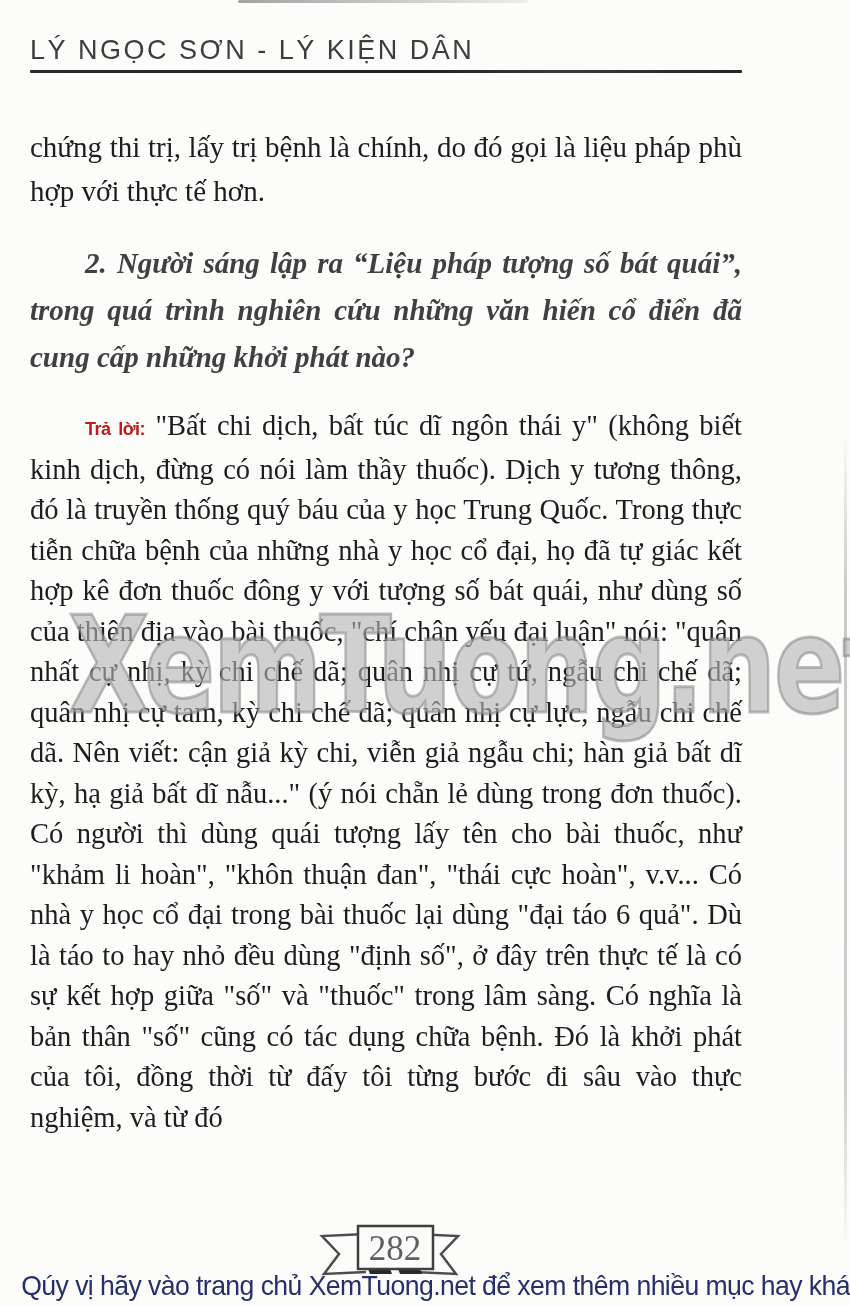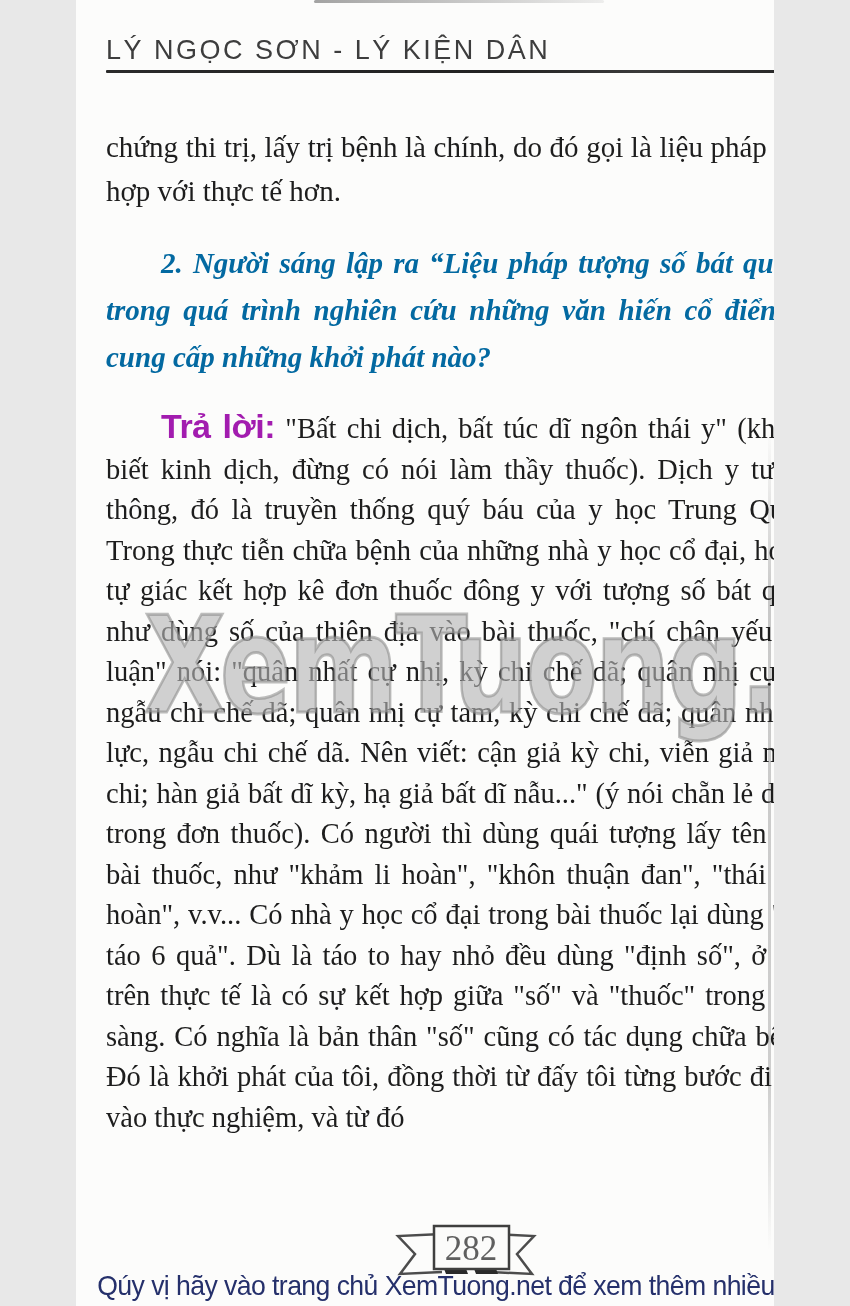--- a/index.html
+++ b/index.html
@@ -1,18 +1,18 @@
 <!DOCTYPE html>
 <html><head>
 <meta charset="utf-8">
 <style>
   html,body { margin:0; padding:0; background:#e8e8e8; }
   .page {
     position:relative;
-    width:698px; height:1306px;
+    width:850px; height:1306px;
     margin:0 auto;
     background:#fcfcfb;
     overflow:hidden;
     font-family:"Liberation Serif", serif;
   }
   
   .top-artifact {
     position:absolute; top:0; left:238px; width:290px; height:3px;
     background:linear-gradient(90deg, rgba(90,90,90,.55), rgba(120,120,120,.35) 60%, rgba(150,150,150,.15));
     border-radius:2px;
@@ -40,31 +40,31 @@
   .p-first {
     margin-top:52px;
     font-size:29px; line-height:44px;
     text-align:justify;
   }
   .p-question {
     margin-top:27px;
     font-size:29px; line-height:47px;
     font-weight:bold; font-style:italic;
     text-indent:55px; text-align:justify;
-    color:#0369a1;
+    color:#404040;
   }
   .p-answer {
     margin-top:25px;
     font-size:28.5px; line-height:40.5px;
     text-indent:55px; text-align:justify;
   }
   .answer-label {
     font-family:"Liberation Sans", sans-serif;
     font-style:normal; font-weight:bold;
-    font-size:34px; color:#a21caf;
+    font-size:18px; color:#b91c1c;
     letter-spacing:-0.5px;
   }
   .watermark {
     position:absolute; left:68px; top:588px;
     width:740px;
     font-family:"DejaVu Sans", sans-serif;
     font-weight:bold;
     font-size:110px; letter-spacing:-3px;
     white-space:nowrap;
     color:rgba(205,205,205,0.42);

